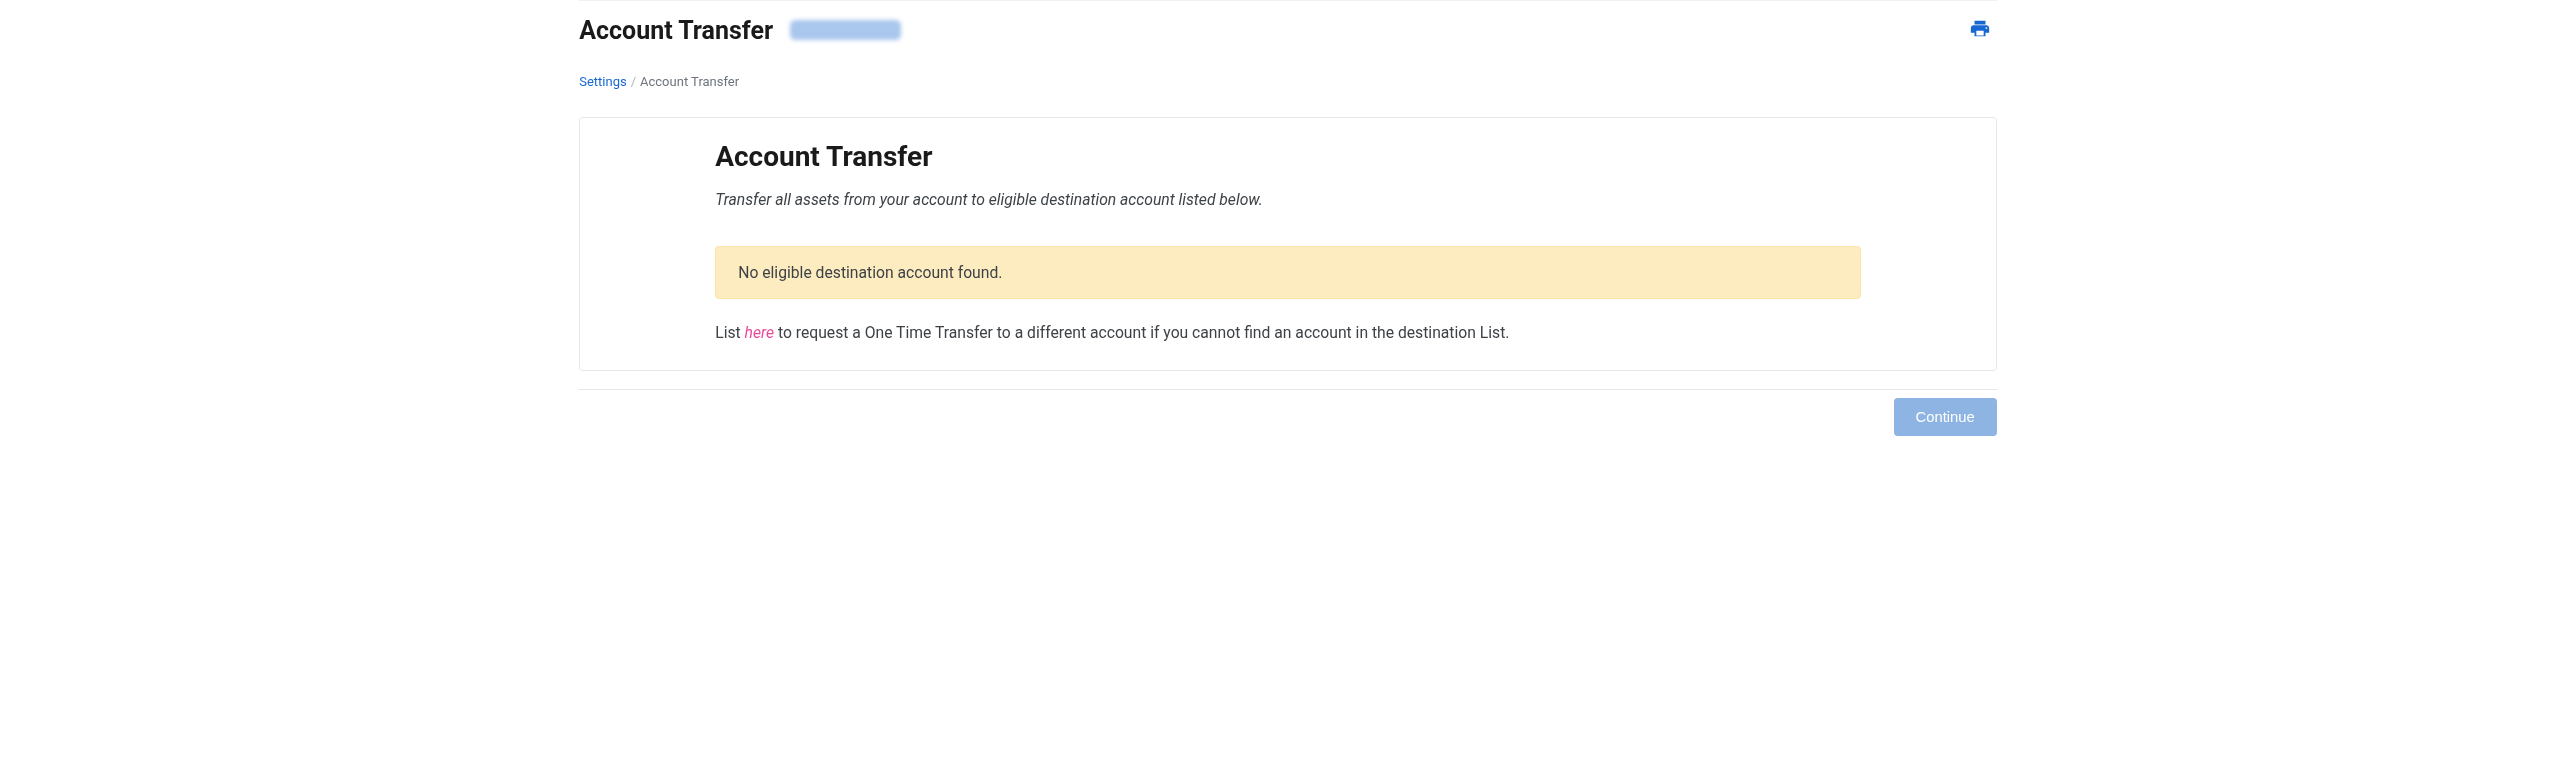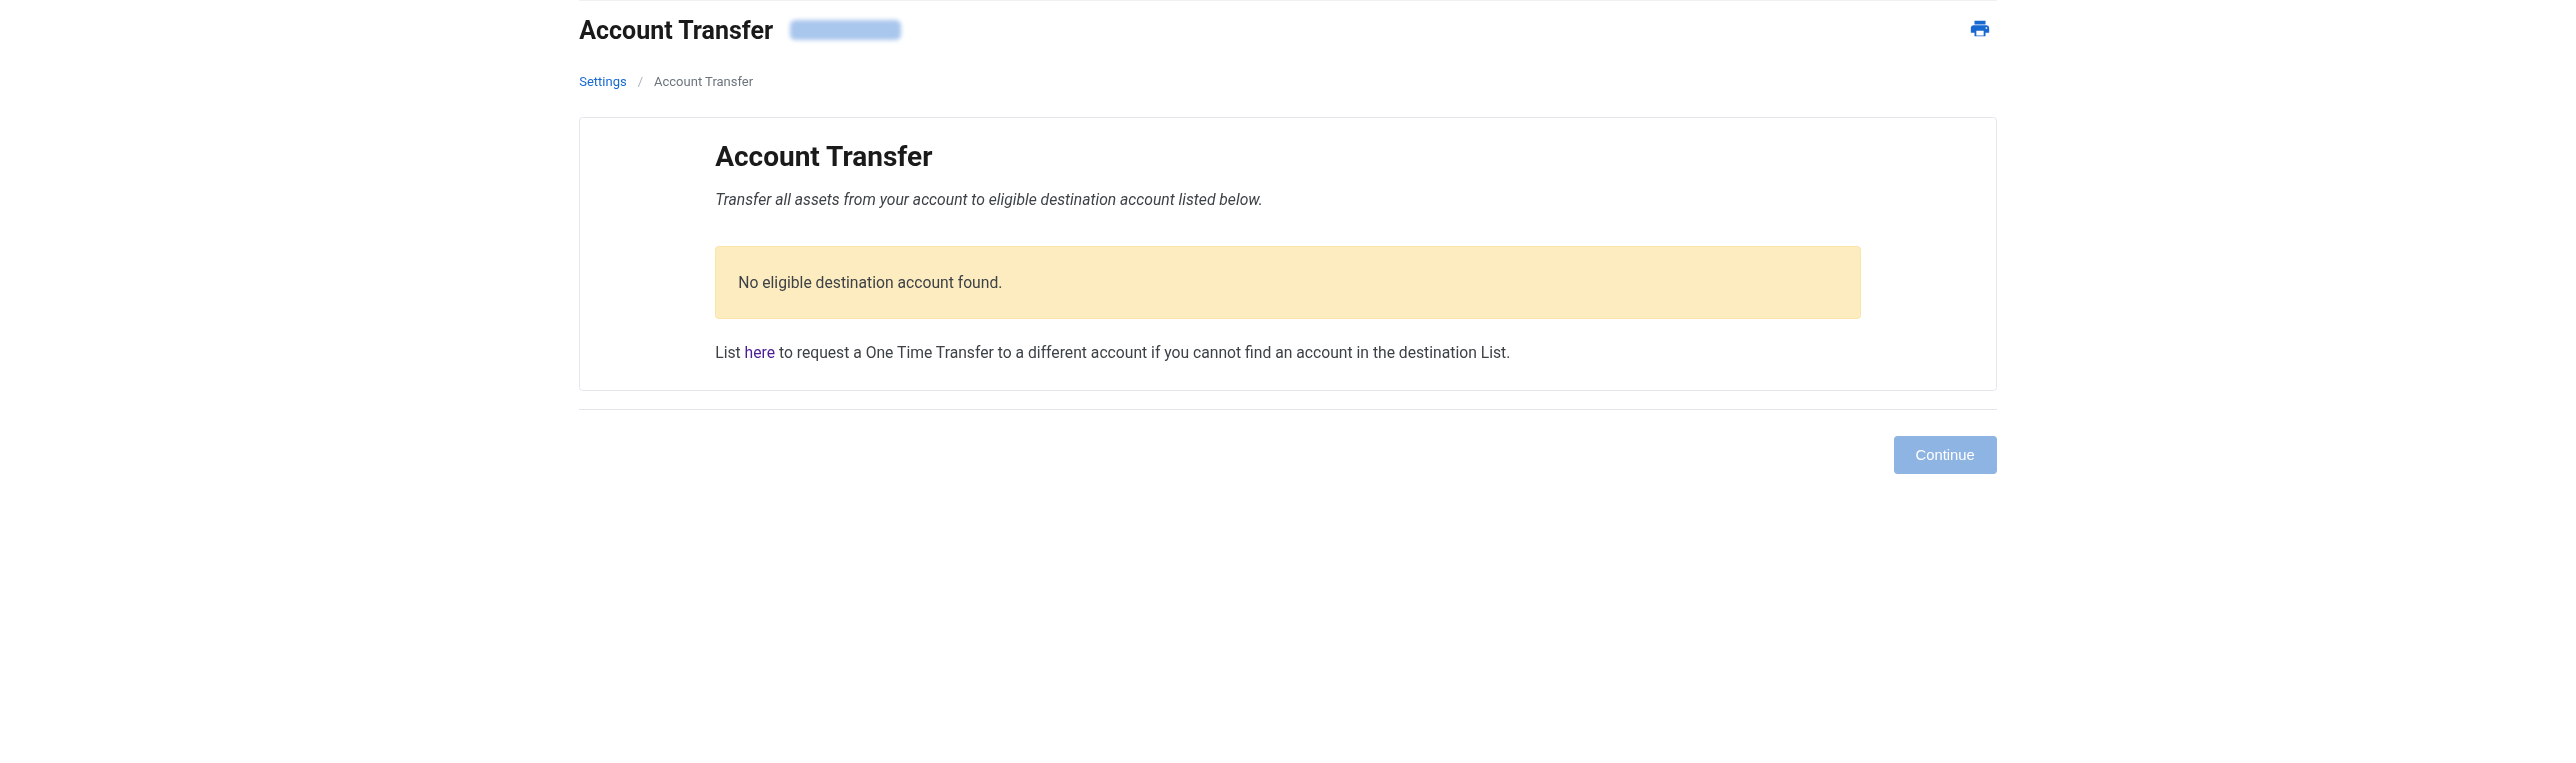--- a/index.html
+++ b/index.html
@@ -53,21 +53,21 @@
       justify-content: center;
     }
     .print-btn svg {
       fill: #1868d1;
       width: 22px;
       height: 22px;
     }
     .breadcrumb {
       display: flex;
       align-items: center;
-      gap: 11px;
+      gap: 4px;
       margin-top: 26px;
       font-size: 13px;
     }
     .breadcrumb a {
       color: #1868d1;
       text-decoration: none;
     }
     .breadcrumb .sep {
       color: #adb5bd;
     }
@@ -91,39 +91,40 @@
       font-size: 15.7px;
       color: #3d4247;
       margin-top: 16.6px;
       font-weight: 400;
       font-style: italic;
     }
     .alert-warning {
       background: #fdecc0;
       border: 0.9px solid #fbe4a8;
       border-radius: 3.7px;
-      padding: 26px 22px;
+      padding: 16px 22px;
       margin-top: 37px;
       max-width: 1149px;
       font-size: 15.7px;
       color: #3d4247;
     }
     .help-text {
       margin-top: 24px;
       font-size: 15.7px;
       color: #3d4247;
     }
     .help-text a {
-      color: #4c1d95;
+      color: #ec4899;
       text-decoration: none;
+      font-style: italic;
     }
     .footer-section {
       border-top: 0.9px solid #e3e6ea;
       margin-top: 18.5px;
-      padding-top: 26px;
+      padding-top: 8px;
       display: flex;
       justify-content: flex-end;
     }
     .continue-btn {
       background: #8eb4e3;
       color: #ffffff;
       border: none;
       border-radius: 3.7px;
       padding: 11px 22px;
       font-size: 14.8px;

